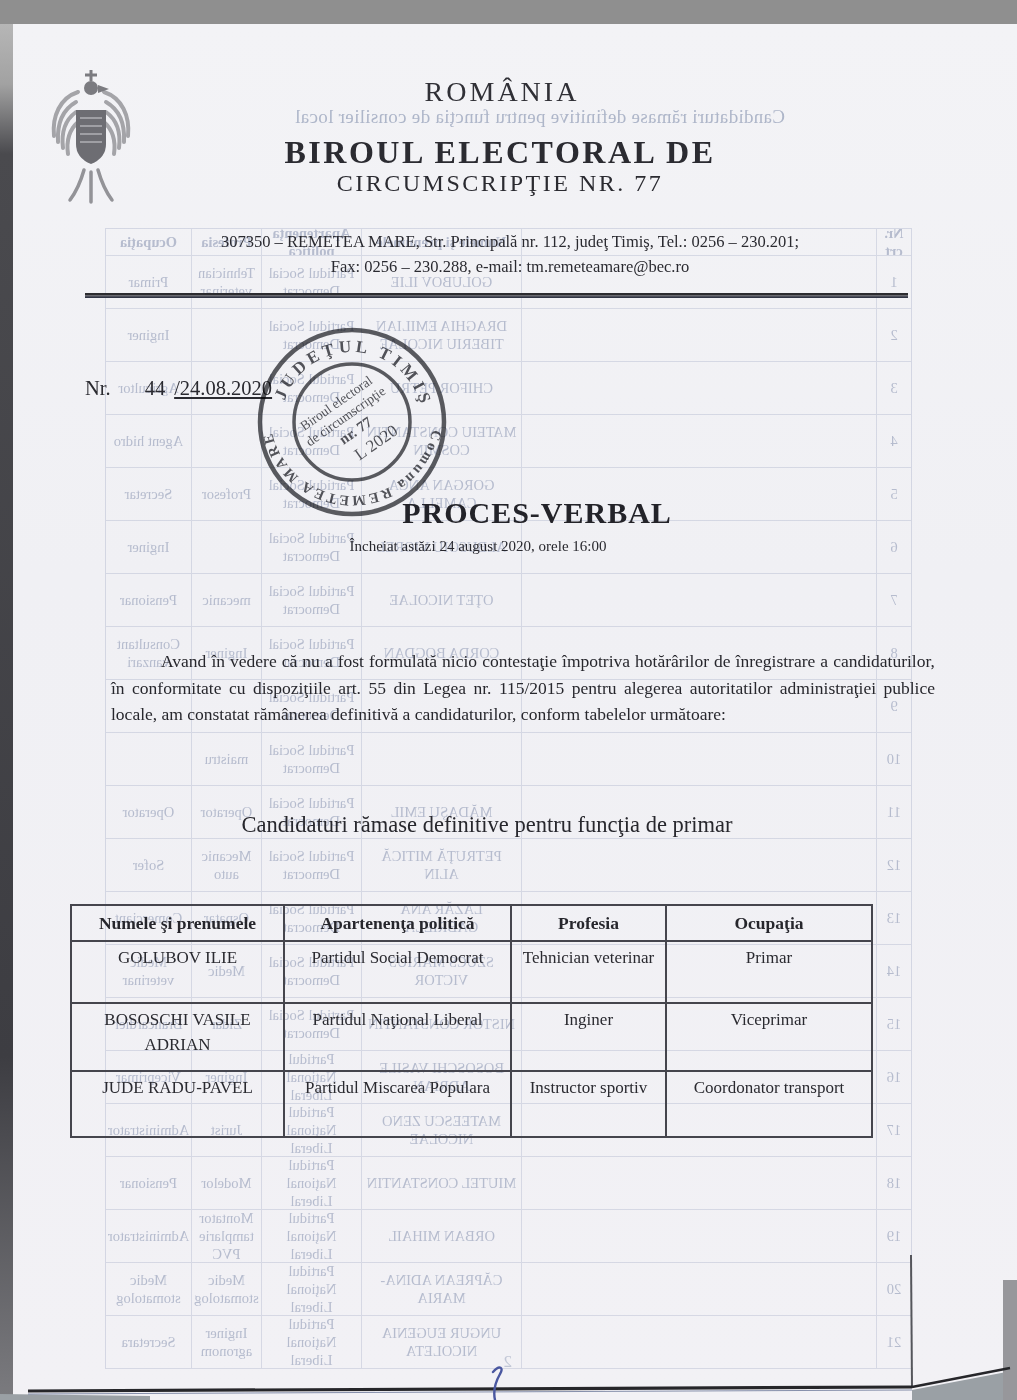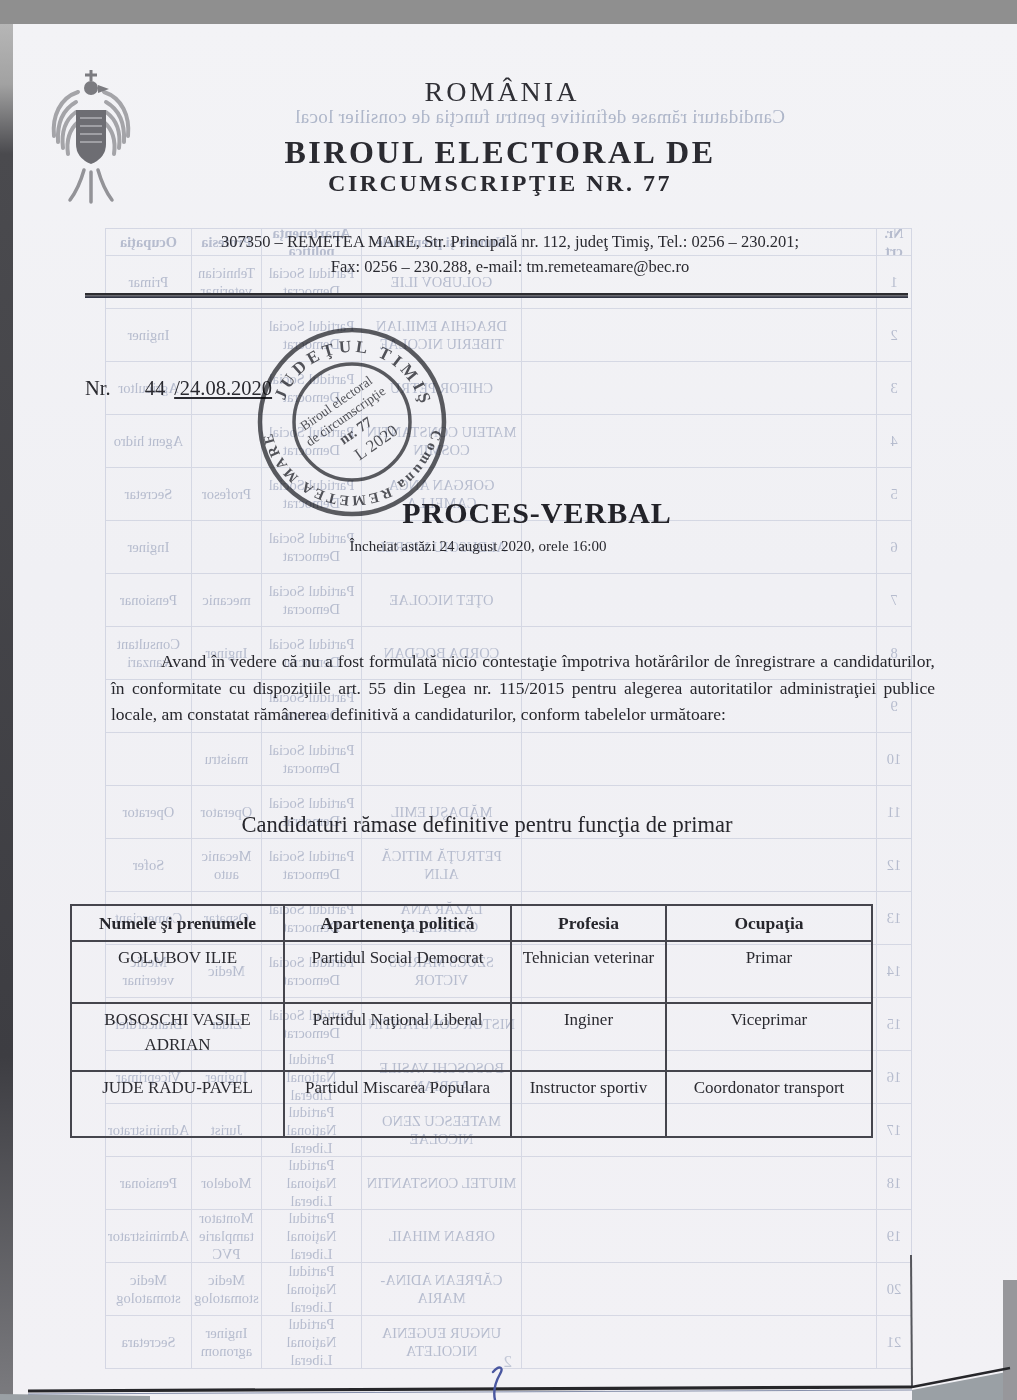--- a/index.html
+++ b/index.html
@@ -32,21 +32,21 @@
     font-size:14.5px;line-height:1.25;overflow:hidden;padding:1px 2px;}
   .g-cell.c0,.g-cell.c1,.g-cell.c2,.g-cell.c3,.g-cell.c4{border-right:1px solid rgba(150,160,190,.30);}
   .g-pagenum{position:absolute;left:505px;top:1352px;font-size:17px;color:#c2c7d6;}
 
   
   #country{left:0;top:76px;width:1004px;text-align:center;
     font-size:28px;letter-spacing:3px;color:#303036;}
   #office1{left:0;top:134px;width:1000px;text-align:center;
     font-size:32px;font-weight:bold;letter-spacing:2.5px;color:#2b2b31;}
   #office2{left:0;top:170px;width:1000px;text-align:center;
-    font-size:24px;font-weight:bold;letter-spacing:2.5px;color:#2b2b31;}
+    font-size:24px;font-weight:normal;letter-spacing:2.5px;color:#2b2b31;}
   #address{left:70px;top:230px;width:880px;text-align:center;
     font-size:16.5px;line-height:1.5;color:#2a2a30;}
   #rule{left:85px;top:293px;width:823px;height:5px;
     background:linear-gradient(180deg,#2c2c30 0 38%,#6a6a70 50%,#23283a 100%);}
   #reg-line{left:85px;top:377px;font-size:20.5px;color:#2a2a30;}
   #reg-line .nr-value{margin-left:34px;}
   #reg-line .nr-date{margin-left:9px;text-decoration:underline;}
   #main-title{left:0;top:496px;width:978px;text-align:center;
     font-size:30px;font-weight:bold;letter-spacing:1px;color:#232329;margin-left:48px;}
   #subtitle{left:0;top:538px;width:956px;text-align:center;

